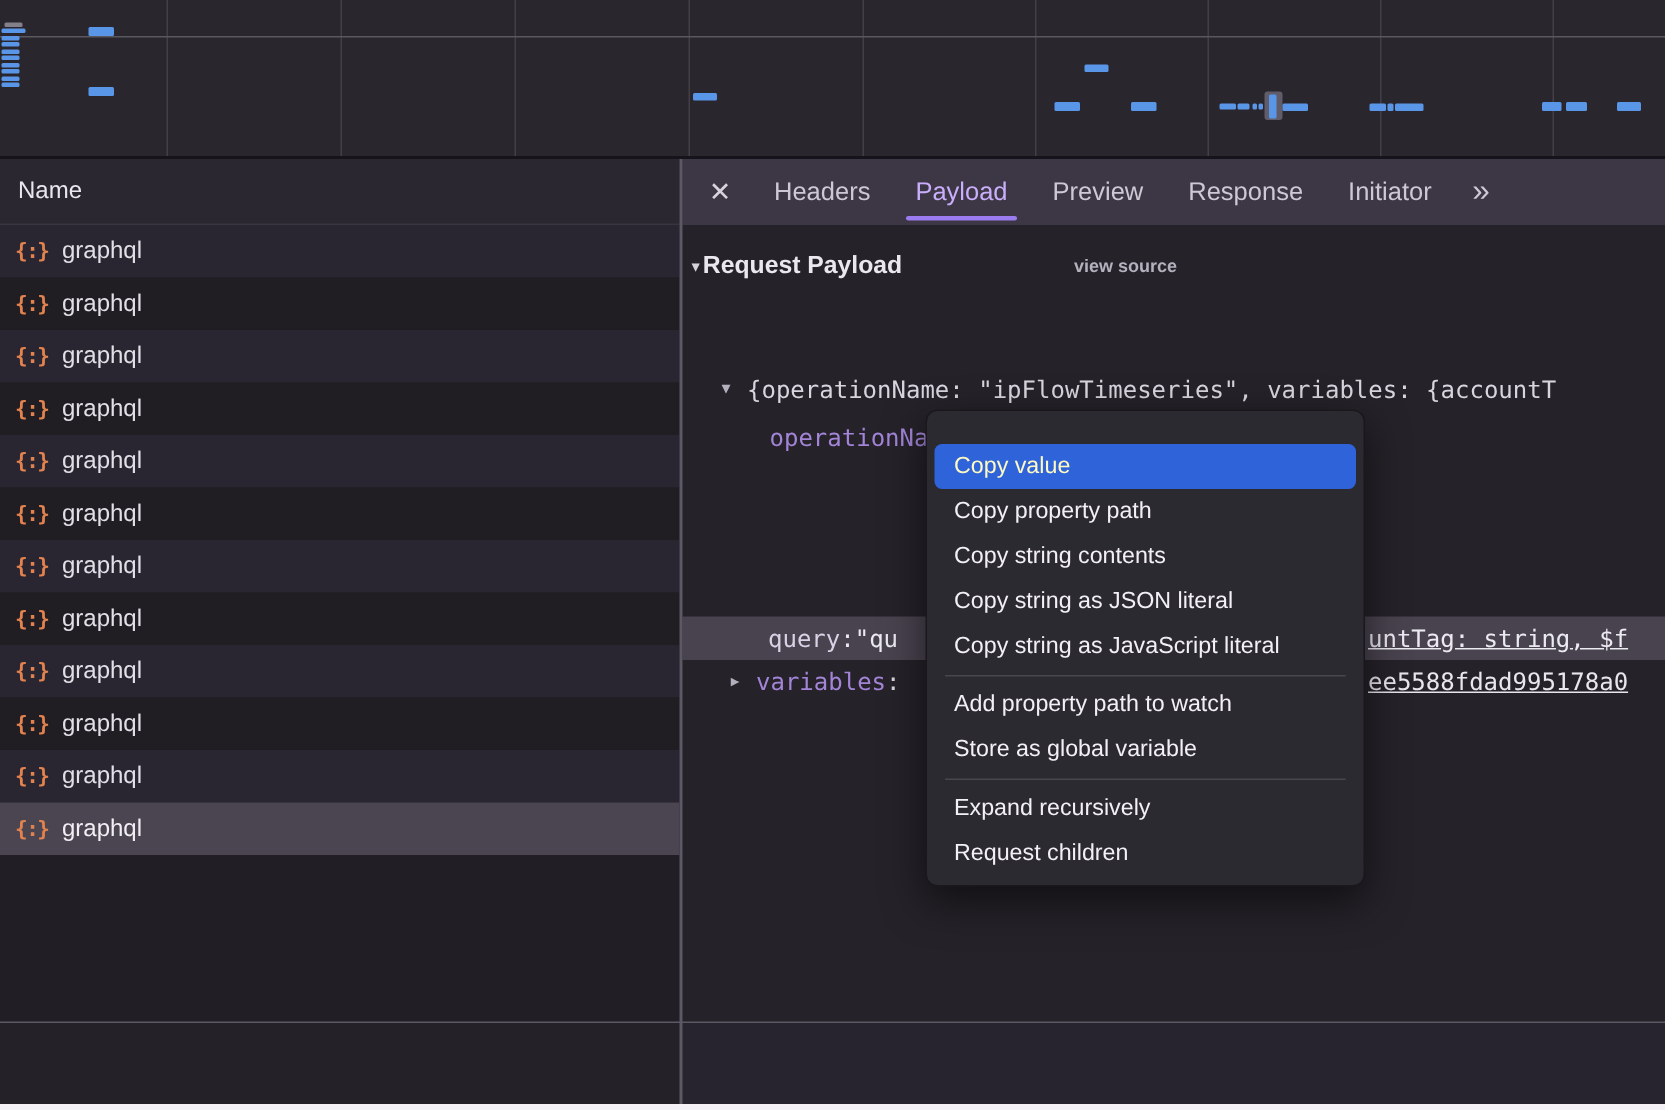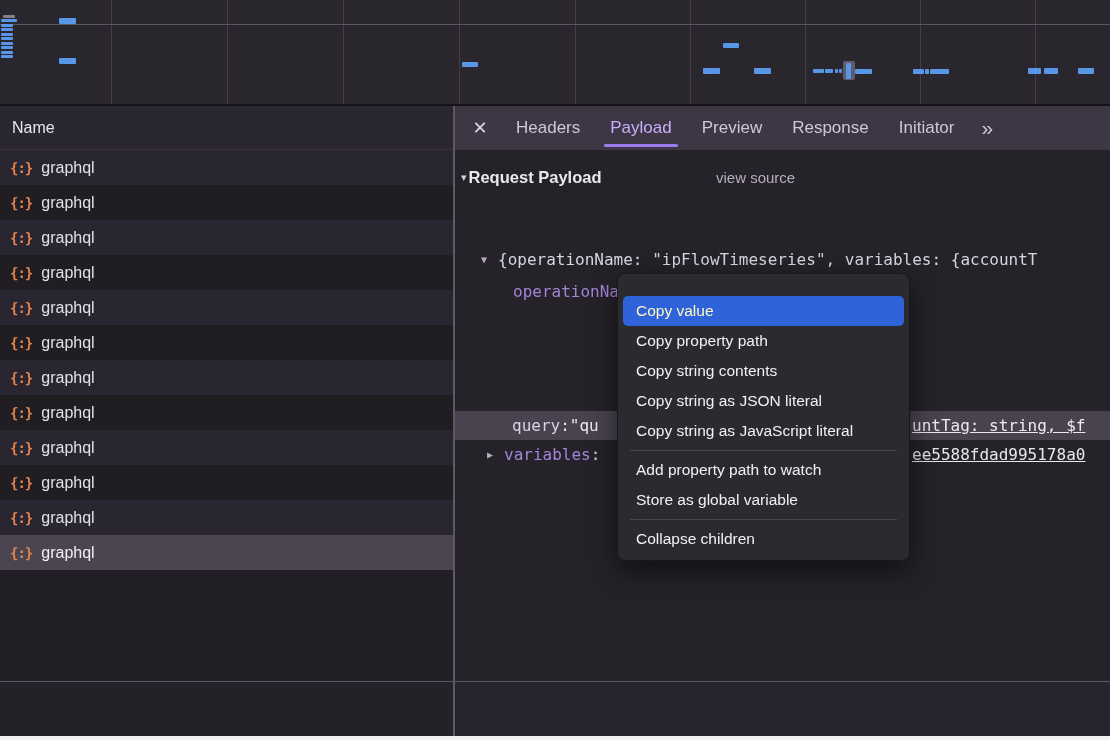--- a/index.html
+++ b/index.html
@@ -43,21 +43,21 @@
   .tab.active .tab-underline{position:absolute;left:9px;right:9px;bottom:3px;height:3px;border-radius:2px;
     background:var(--tab-accent,#9a7cf0);}
   .tab-overflow{display:flex;align-items:center;color:#cdc8d4;font-size:21px;padding:0 12px;}
   
   .payload{position:absolute;left:0;top:44px;right:0;bottom:0;
     font-family:"DejaVu Sans Mono",monospace;font-size:16px;color:#d8d5de;}
   .p-header{position:absolute;left:6px;top:14px;height:26px;display:flex;align-items:center;
     font-family:"Liberation Sans",sans-serif;}
   .p-header .tri{font-size:11px;color:#d5d2da;margin-right:2px;}
   .p-title{font-weight:bold;font-size:16.5px;color:#eae7ee;}
-  .view-source{position:absolute;left:255px;font-weight:normal;font-size:15px;color:#b5b0bd;white-space:nowrap;}
+  .view-source{position:absolute;left:255px;font-weight:bold;font-size:12px;color:#b5b0bd;white-space:nowrap;}
   .p-line{position:absolute;height:24px;display:flex;align-items:center;white-space:nowrap;overflow:hidden;}
   .p-line .tri{font-size:10px;color:#b4afbc;width:17px;flex:0 0 17px;}
   .k{color:var(--key-purple,#a385d8);}
   .k::after{content:": ";color:#d8d5de;}
   .v-str{color:var(--string-teal,#3ec2d2);}
   .line-preview{left:26px;top:97px;right:0;color:#d8d5de;}
   .line-opname{left:58px;top:129px;right:0;}
   .hl-band{position:absolute;left:0;top:261px;right:0;height:29px;background:#49434f;}
   .line-query{left:57px;top:263px;right:0;}
   .line-query .k{color:#d9d2e6;}
@@ -252,16 +252,17 @@
   <div class="ctx-menu" id="ctx-menu">
       <div class="ctx-item highlighted">Copy value</div>
       <div class="ctx-item">Copy property path</div>
       <div class="ctx-item">Copy string contents</div>
       <div class="ctx-item">Copy string as JSON literal</div>
       <div class="ctx-item">Copy string as JavaScript literal</div>
       <div class="ctx-sep"></div>
       <div class="ctx-item">Add property path to watch</div>
       <div class="ctx-item">Store as global variable</div>
       <div class="ctx-sep"></div>
-      <div class="ctx-item">Collapse children</div>
+      <div class="ctx-item">Expand recursively</div>
+      <div class="ctx-item">Request children</div>
     </div>
 
 </div>
 
 </body></html>

